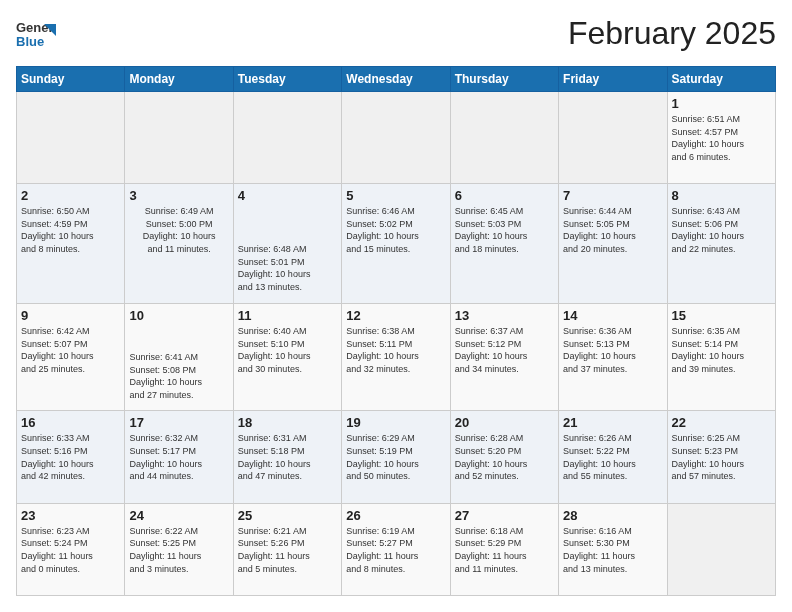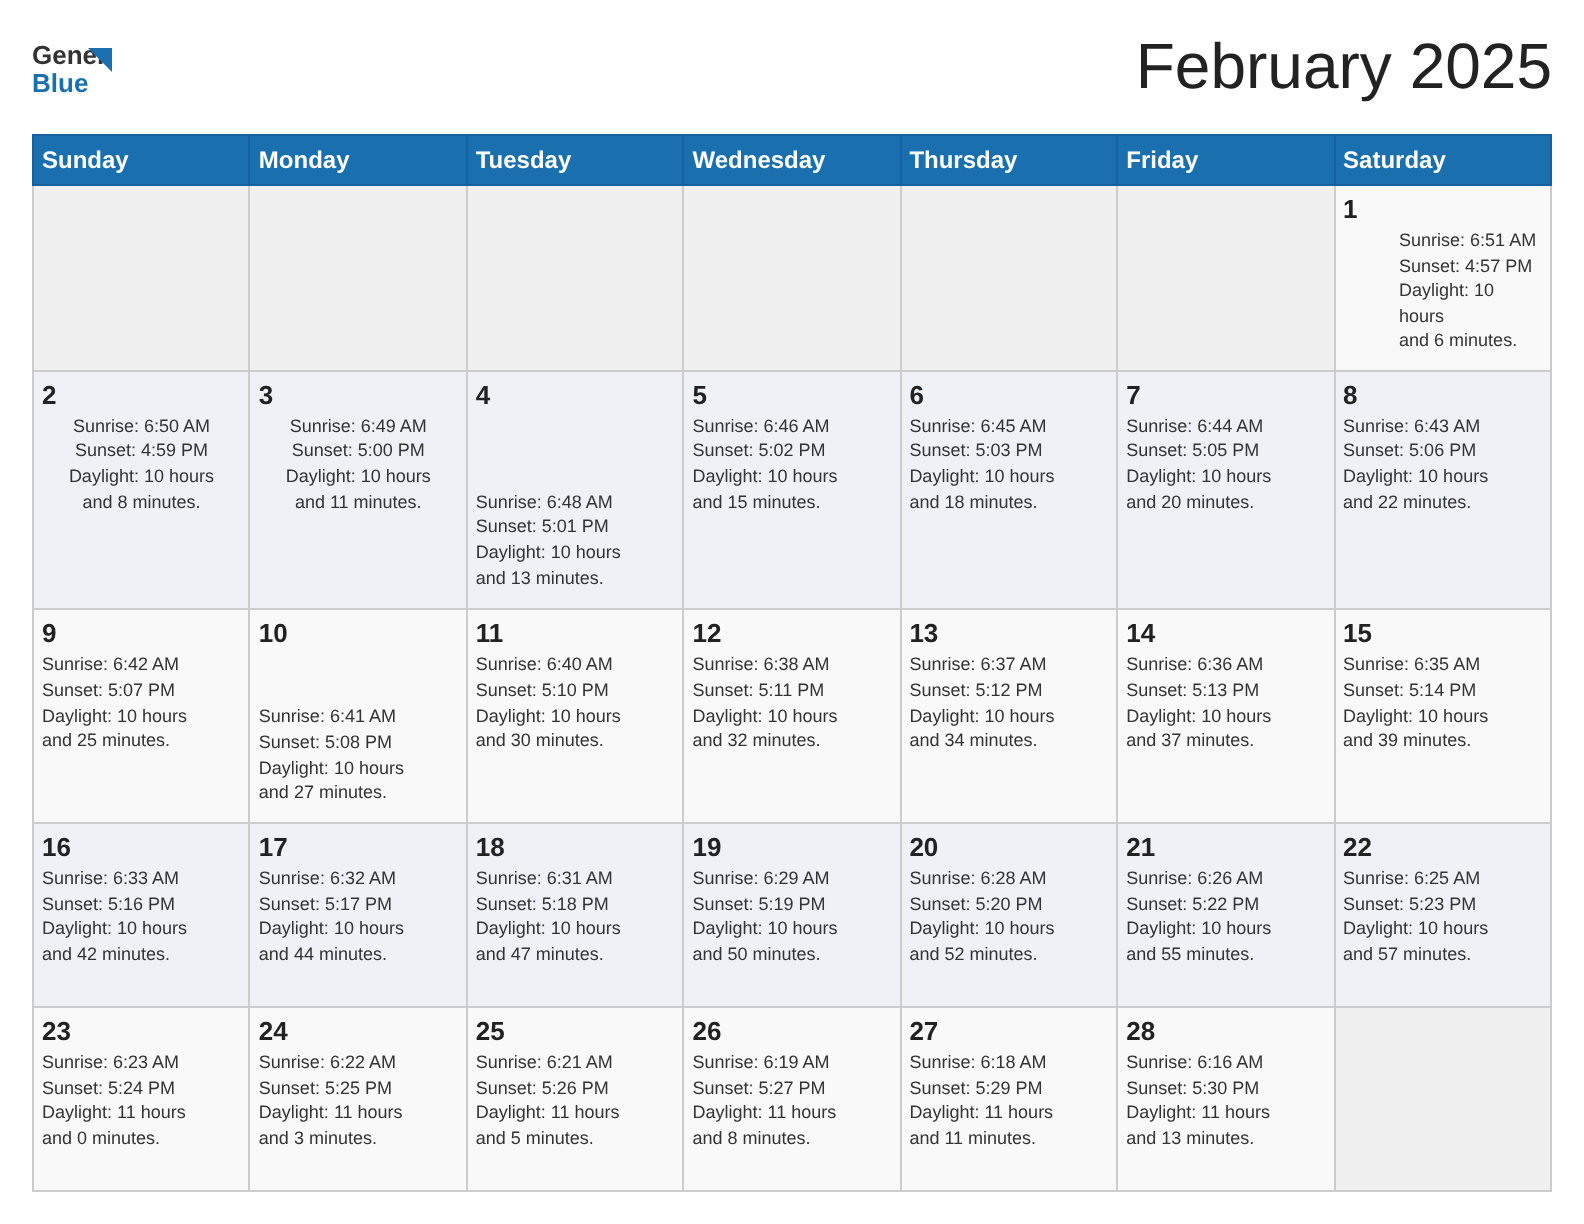--- a/index.html
+++ b/index.html
@@ -132,30 +132,30 @@
     <tbody id="calendar-body">
     <tr>
           <td class="empty"></td>
           <td class="empty"></td>
           <td class="empty"></td>
           <td class="empty"></td>
           <td class="empty"></td>
           <td class="empty"></td>
           <td>
             <span class="day-num">1</span>
-            <div class="day-info" style="white-space: pre-line; margin-left: 28px;">Sunrise: 6:51 AM
+            <div class="day-info" style="white-space: pre-line;">Sunrise: 6:51 AM
 Sunset: 4:57 PM
 Daylight: 10 hours
 and 6 minutes.</div>
           </td>
         </tr>
         <tr>
           <td>
             <span class="day-num">2</span>
-            <div class="day-info" style="white-space: pre-line; text-align: center;">Sunrise: 6:50 AM
+            <div class="day-info" style="white-space: pre-line;">Sunrise: 6:50 AM
 Sunset: 4:59 PM
 Daylight: 10 hours
 and 8 minutes.</div>
           </td>
           <td>
             <span class="day-num">3</span>
             <div class="day-info" style="white-space: pre-line; text-align: center;">Sunrise: 6:49 AM
 Sunset: 5:00 PM
 Daylight: 10 hours
 and 11 minutes.</div>

